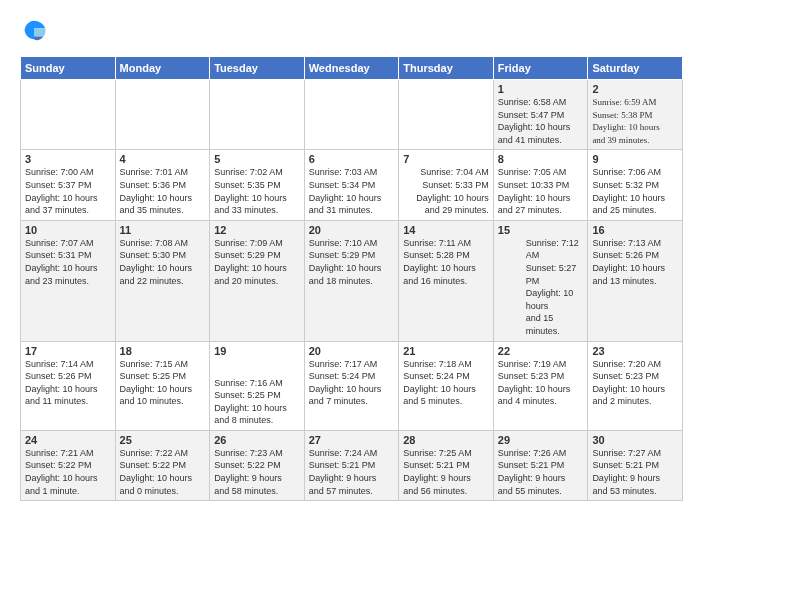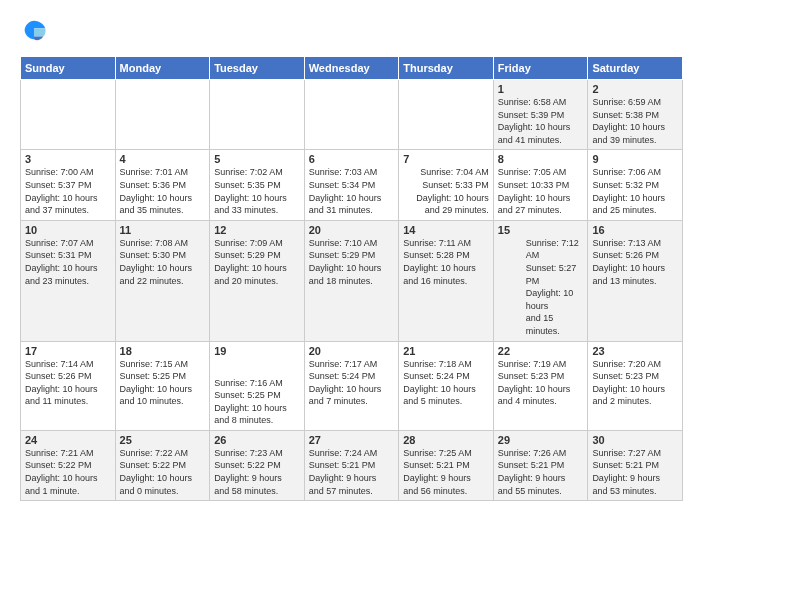--- a/index.html
+++ b/index.html
@@ -141,27 +141,27 @@
     <tbody id="calendar-body">
     <tr>
           <td class="empty-cell"></td>
           <td class="empty-cell"></td>
           <td class="empty-cell"></td>
           <td class="empty-cell"></td>
           <td class="empty-cell"></td>
           <td>
             <span class="day-num">1</span>
             <div class="day-info" style="white-space: pre-line;">Sunrise: 6:58 AM
-Sunset: 5:39 PM
+Sunset: 5:47 PM
 Daylight: 10 hours
 and 41 minutes.</div>
           </td>
           <td>
             <span class="day-num">2</span>
-            <div class="day-info" style="white-space: pre-line;">Sunrise: 6:59 AM
+            <div class="day-info" style="white-space: pre-line; font-family: Liberation Serif, serif;">Sunrise: 6:59 AM
 Sunset: 5:38 PM
 Daylight: 10 hours
 and 39 minutes.</div>
           </td>
         </tr>
         <tr>
           <td>
             <span class="day-num">3</span>
             <div class="day-info" style="white-space: pre-line;">Sunrise: 7:00 AM
 Sunset: 5:37 PM

